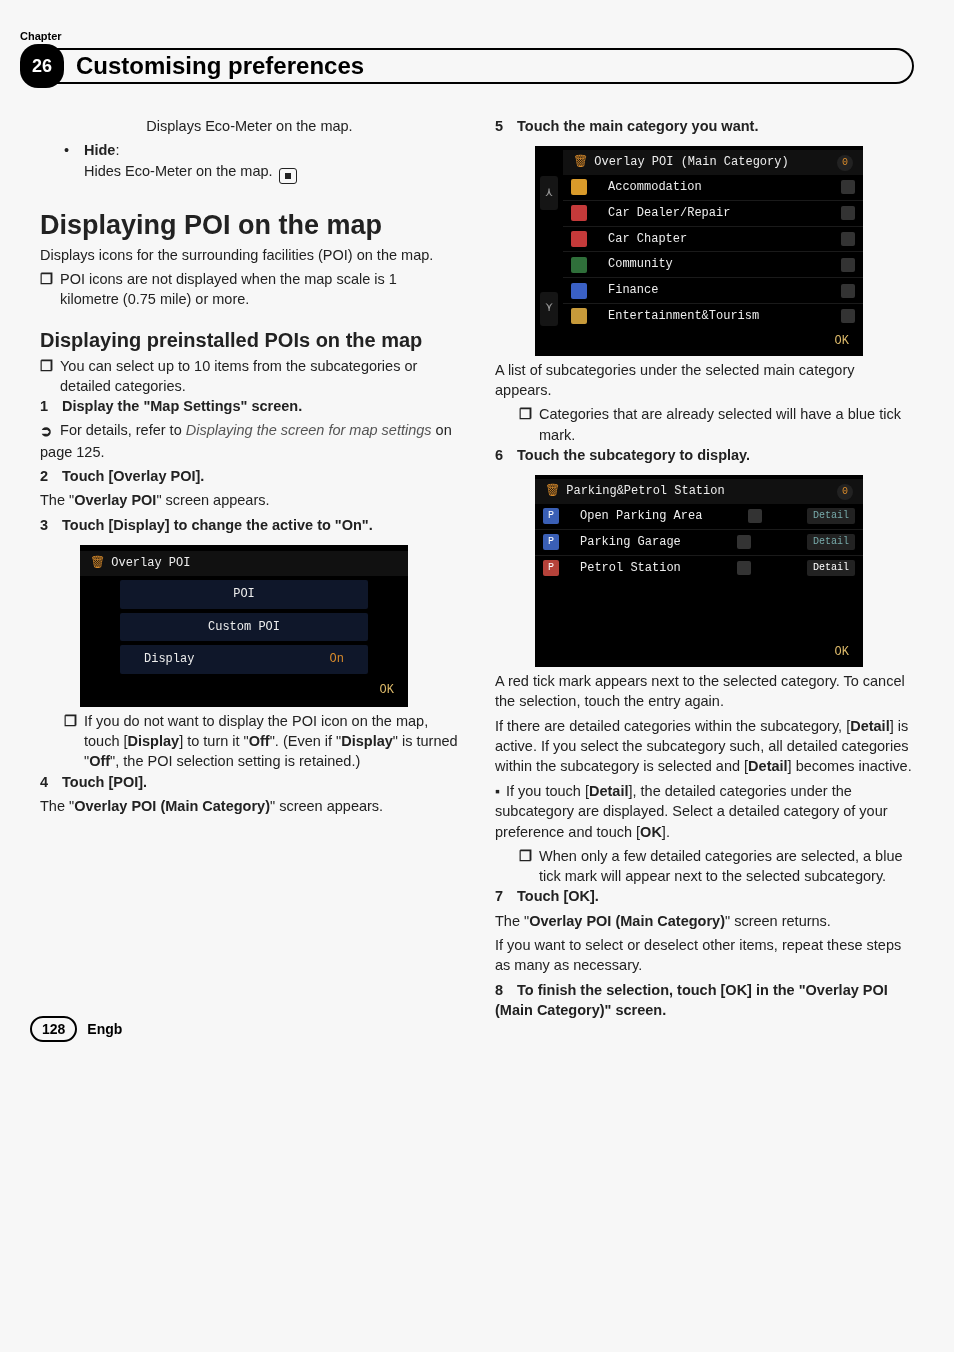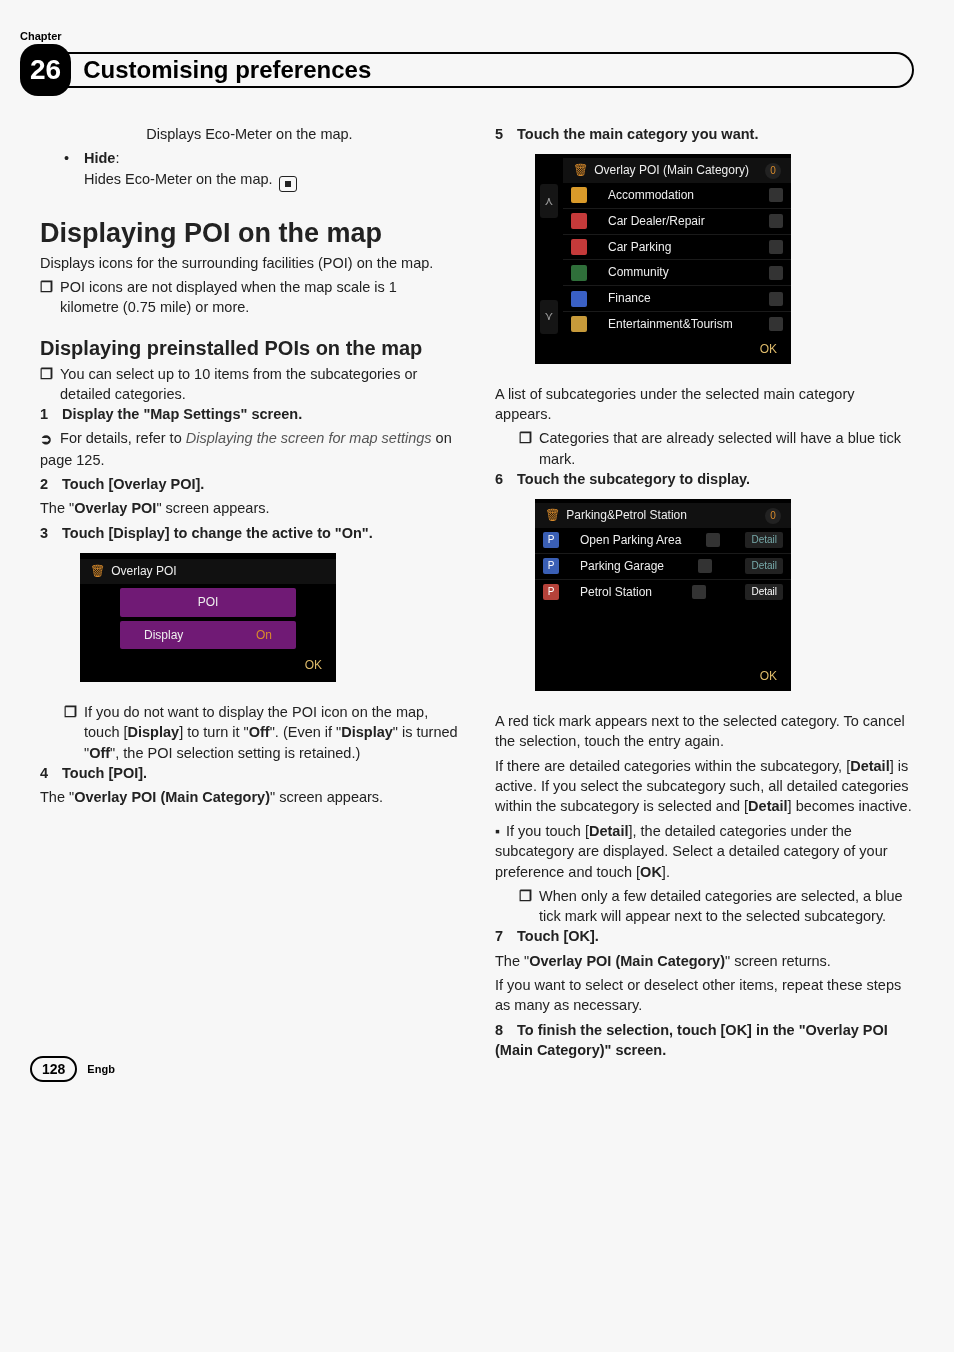--- a/index.html
+++ b/index.html
@@ -23,22 +23,22 @@
   .chapter-row {
     display: flex;
     align-items: center;
     margin-left: -20px;
     margin-bottom: 28px;
   }
   .chapter-badge {
     background: #000;
     color: #fff;
     font-weight: bold;
-    font-size: 28px;
-    height: 52px;
+    font-size: 18px;
+    height: 44px;
     min-width: 44px;
     border-radius: 18px;
     display: flex;
     align-items: center;
     justify-content: center;
     margin-right: 8px;
     padding: 0 10px;
     position: relative;
     z-index: 2;
   }
@@ -117,24 +117,25 @@
     margin-top: 14px;
   }
   .step .num { display:inline-block; width: 22px; }
   .sub { color:#555; font-style: italic; }
   .tight { margin-top:2px; }
 
   
   .shot {
     background: #000;
     color: #eee;
-    width: 256px;
-    margin: 10px 0 20px 40px;
+    width: 328px;
+    margin: 10px 0 4px 40px;
     font-size: 12px;
     padding: 4px 0;
+    font-family: Liberation Mono, monospace;
   }
   .shot .shot-title {
     background:#111;
     padding:4px 10px;
     display:flex;
     justify-content:space-between;
     align-items:center;
     font-size:12px;
   }
   .shot .shot-title .count {
@@ -183,21 +184,21 @@
     justify-content:space-between; align-items:center;
   }
   .shot.with-scroll { position:relative; padding-left:28px; }
   .scroll-arrow {
     width:18px;height:34px;background:#151515;border-radius:3px;
     display:flex;align-items:center;justify-content:center;font-size:12px;color:#999;
   }
 
   .shot-simple { padding:6px 0; }
   .shot-simple .big-btn {
-    background:#701a75;
+    background:#0f172a;
     margin:4px 40px;
     padding:6px 0;
     text-align:center;
     font-size:12px;
     border-radius:2px;
   }
   .shot-simple .big-btn.disp { display:flex; justify-content:space-between; padding:6px 24px; }
 
   
   .page-badge {
@@ -210,21 +211,21 @@
   }
   .page-badge .oval {
     border:2px solid #000;
     border-radius: 14px;
     height:26px;
     padding:0 10px;
     display:flex;align-items:center;justify-content:center;
     font-weight:bold;
     font-size:14px;
   }
-  .page-badge .lang { font-size:11px; font-weight:bold; }
+  .page-badge .lang { font-size:14px; font-weight:bold; }
 
   strong { font-weight:bold; }
   .filled-bullet { font-size:14px; margin-right:6px;}
 </style>
 </head>
 <body>
 
 <div class="chapter-label">Chapter</div>
 <div class="chapter-row">
   <div class="chapter-badge">26</div>
@@ -272,20 +273,21 @@
       <span>The "</span><strong>Overlay POI</strong><span>" screen appears.</span>
     </p>
 
     <p class="step"><span class="num">3</span><span>Touch [Display] to change the active to "On".</span></p>
 
     <div class="shot shot-simple">
       <div class="shot-title">
         <span><span style="color:#d98b2b;margin-right:6px;">🗑</span><span>Overlay POI</span></span>
       </div>
       <div class="big-btn">POI</div>
+      <div class="big-btn">Custom POI</div>
       <div class="big-btn disp">
         <span>Display</span>
         <span style="color:#d98b2b;">On</span>
       </div>
       <div class="footer">OK</div>
     </div>
 
     <div class="note-item">
       <span class="note-icon">❐</span>
       <span>
@@ -317,21 +319,21 @@
             <span>Accommodation</span>
             <span class="check"></span>
           </div>
           <div class="row">
             <span class="icon-box" style="background: rgb(196, 58, 58);"></span>
             <span>Car Dealer/Repair</span>
             <span class="check"></span>
           </div>
           <div class="row">
             <span class="icon-box" style="background: rgb(196, 58, 58);"></span>
-            <span>Car Parking</span>
+            <span>Car Chapter</span>
             <span class="check"></span>
           </div>
           <div class="row">
             <span class="icon-box" style="background: rgb(47, 111, 58);"></span>
             <span>Community</span>
             <span class="check"></span>
           </div>
           <div class="row">
             <span class="icon-box" style="background: rgb(58, 96, 196);"></span>
             <span>Finance</span>

